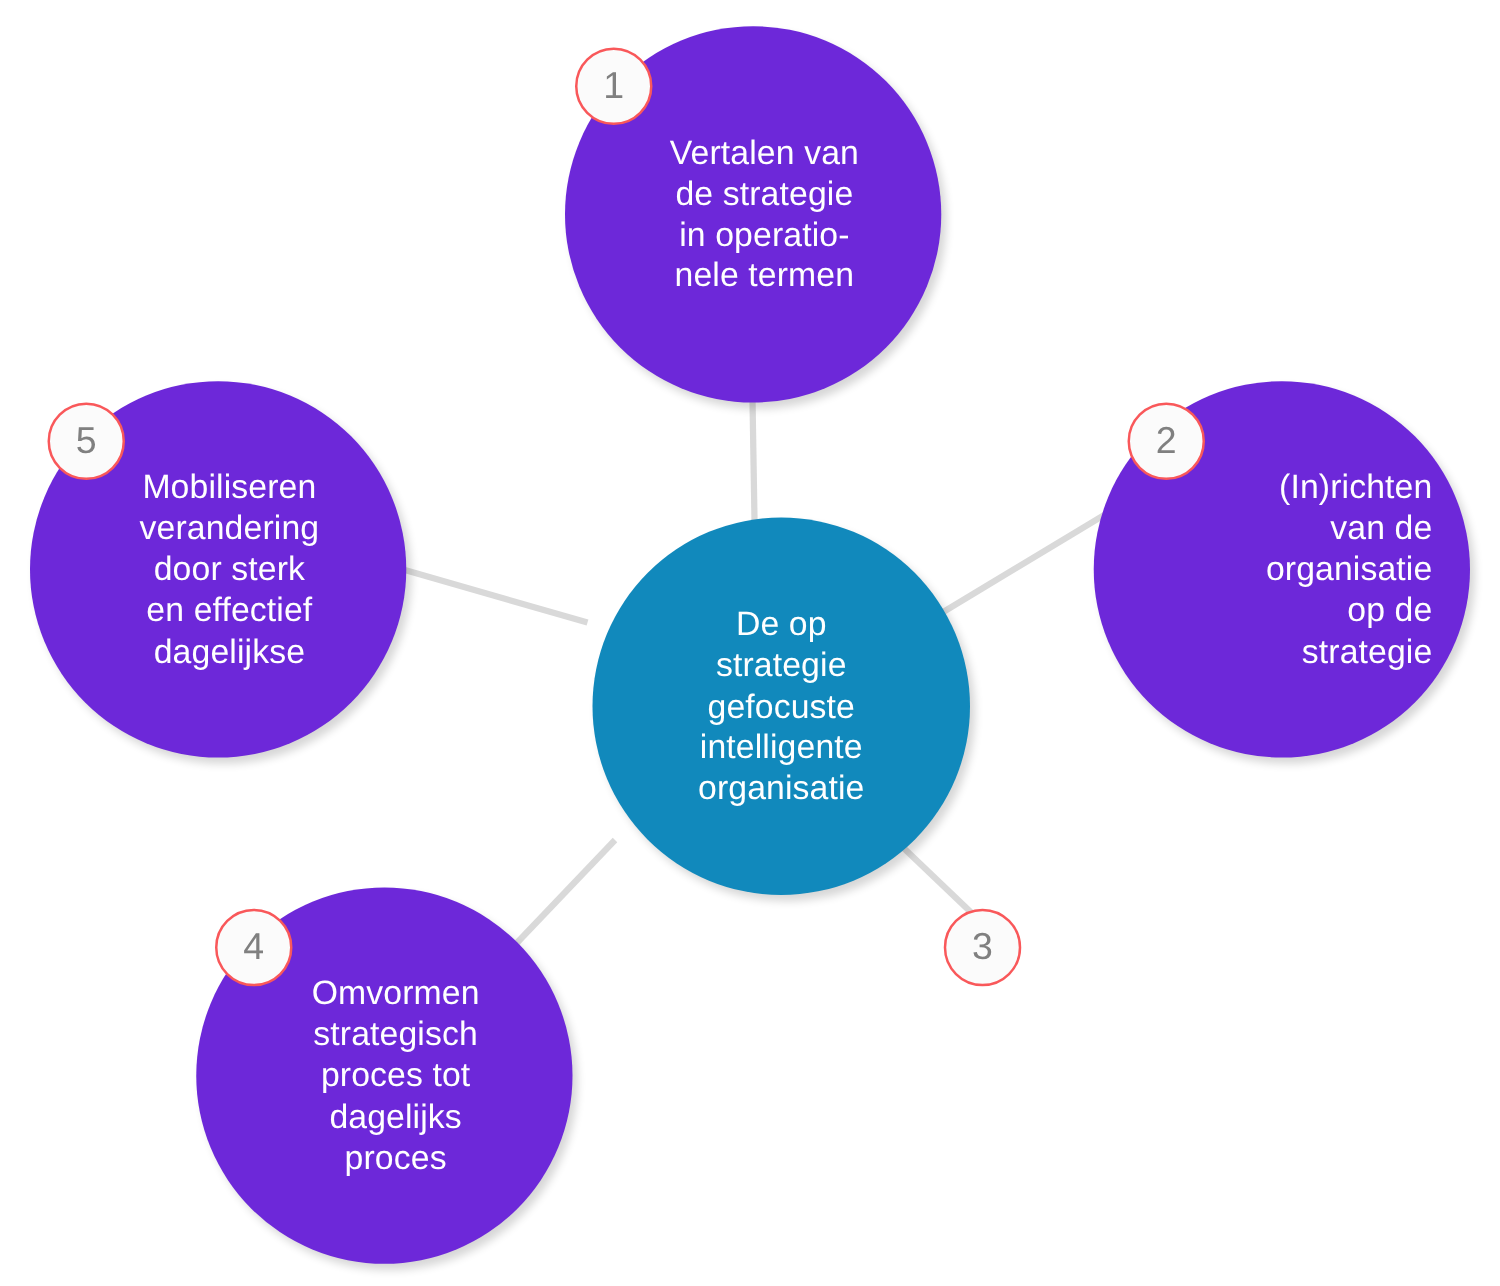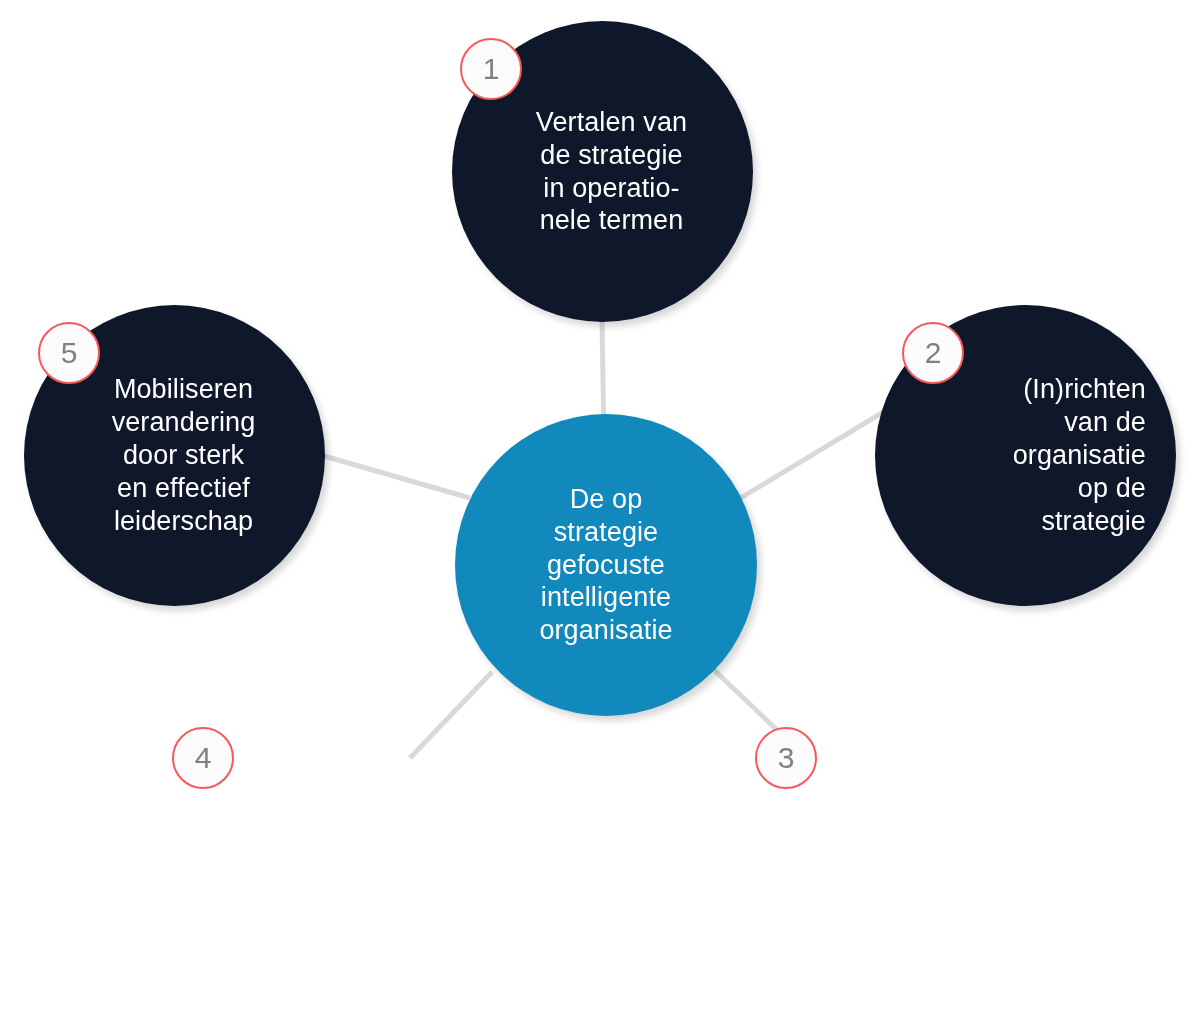--- a/index.html
+++ b/index.html
@@ -31,21 +31,21 @@
     border-radius: 50%;
     box-sizing: border-box;
     display: flex;
     align-items: center;
     justify-content: center;
     text-align: center;
     color: #ffffff;
     box-shadow: 4px 5px 7px rgba(0,0,0,0.16);
   }
   .node.spoke {
-    background: #0f172a;
+    background: #6d28d9;
     width: 301px;
     height: 301px;
   }
   .node.center {
     background: #1189BC;
     width: 302px;
     height: 302px;
   }
   .node-label {
     display: block;
@@ -78,21 +78,21 @@
     font-size: 30px;
     line-height: 1;
     z-index: 5;
   }
   
   #node-1 { left: 452px; top: 21px; }
   #node-2 { left: 875px; top: 305px; text-align: right; }
   #node-3 { left: 750px; top: 710px; }
   #node-4 { left: 157px; top: 710px; }
   #node-5 { left: 24px; top: 305px; }
-  #node-center { left: 455px; top: 414px; }
+  #node-center { left: 474px; top: 414px; }
 
   #badge-1 { left: 460px; top: 38px; }
   #badge-2 { left: 902px; top: 322px; }
   #badge-3 { left: 755px; top: 727px; }
   #badge-4 { left: 172px; top: 727px; }
   #badge-5 { left: 38px; top: 322px; }
 </style>
 </head>
 <body>
 
@@ -132,28 +132,35 @@
 strategie</span>
   </div>
   <div class="badge" id="badge-2">
     <span>2</span>
   </div>
 
   <div class="badge" id="badge-3">
     <span>3</span>
   </div>
 
+  <div class="node spoke" id="node-4">
+    <span class="node-label">Omvormen
+strategisch
+proces tot
+dagelijks
+proces</span>
+  </div>
   <div class="badge" id="badge-4">
     <span>4</span>
   </div>
 
   <div class="node spoke" id="node-5">
     <span class="node-label">Mobiliseren
 verandering
 door sterk
 en effectief
-leiderschap</span>
+dagelijkse</span>
   </div>
   <div class="badge" id="badge-5">
     <span>5</span>
   </div>
 
 </div>
 
 </body></html>

